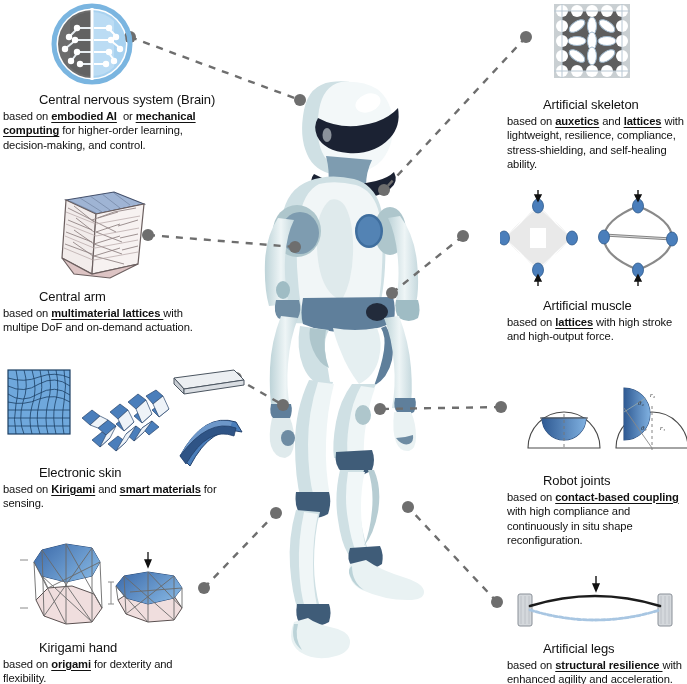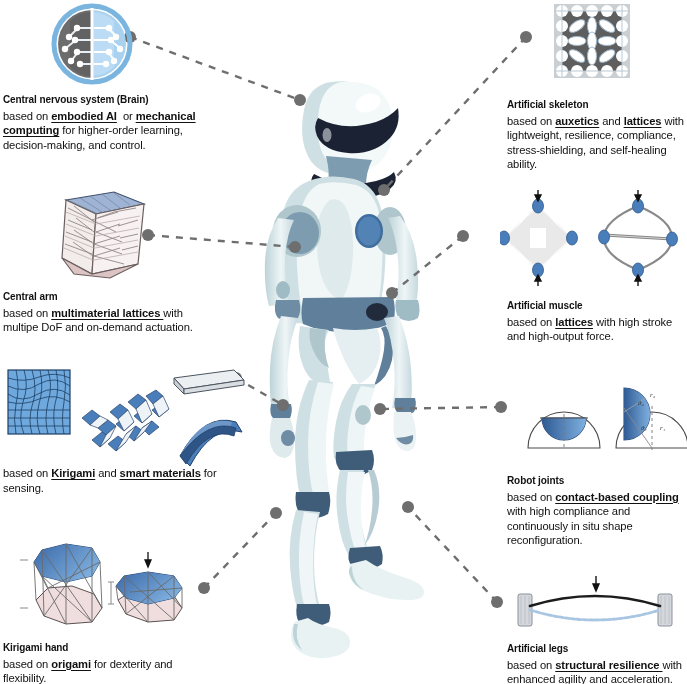--- a/index.html
+++ b/index.html
@@ -23,24 +23,25 @@
 
   .caption {
     position: absolute;
     z-index: 5;
     font-size: 11.2px;
     line-height: 14.6px;
     color: #111111;
     letter-spacing: -0.1px;
   }
   .caption .title {
-    font-weight: bold;
+    font-weight: normal;
     display: block;
     margin-bottom: 1px;
-    font-size: 10px;
+    font-size: 13px;
+    margin-left: 36px;
   }
   .caption .body { display: block; }
   .u { text-decoration: underline; text-underline-offset: 1.5px; font-weight: bold; }
 
   .cap-left { width: 215px; }
   .cap-right { width: 186px; }
 </style>
 </head>
 <body>
 
@@ -489,20 +490,21 @@
     <span class="title">Central nervous system  (Brain)</span>
     <span class="body">based on <span class="u">embodied AI</span>&nbsp; or <span class="u">mechanical computing</span> for higher-order learning, decision-making, and control.</span>
   </div>
 
   <div class="caption cap-left" style="left:3px; top:290px;">
     <span class="title">Central arm</span>
     <span class="body">based on <span class="u">multimaterial lattices </span>with multipe DoF and on-demand actuation.</span>
   </div>
 
   <div class="caption cap-left" style="left:3px; top:466px;">
+    <span class="title">Electronic skin</span>
     <span class="body">based on <span class="u">Kirigami</span> and <span class="u">smart materials</span> for sensing.</span>
   </div>
 
   <div class="caption cap-left" style="left:3px; top:641px;">
     <span class="title">Kirigami hand</span>
     <span class="body">based on <span class="u">origami</span> for dexterity and flexibility.</span>
   </div>
 
   <div class="caption cap-right" style="left:507px; top:98px;">
     <span class="title">Artificial skeleton</span>

